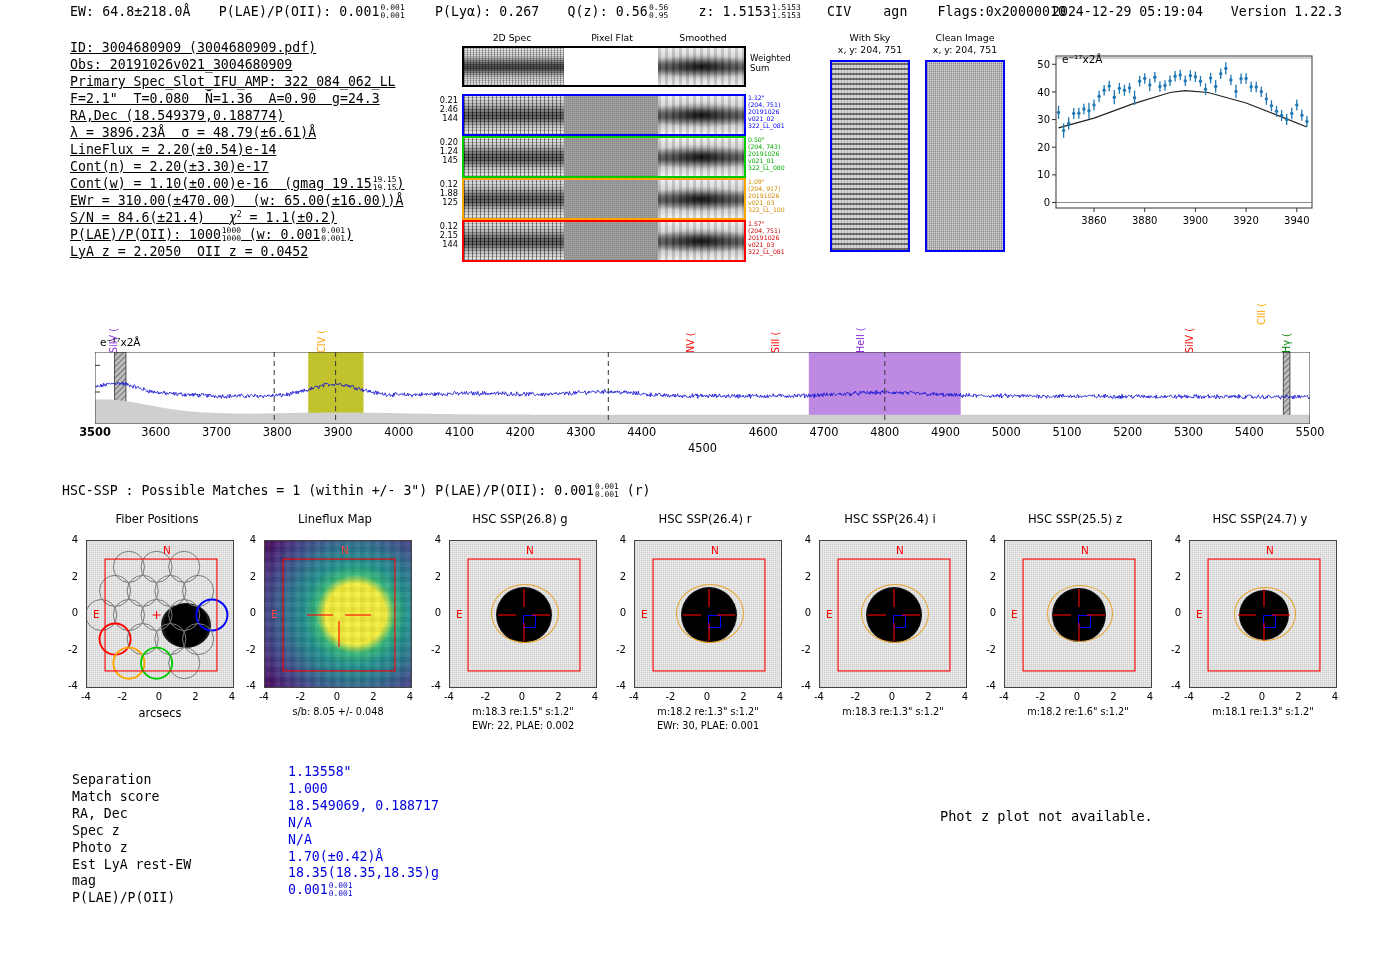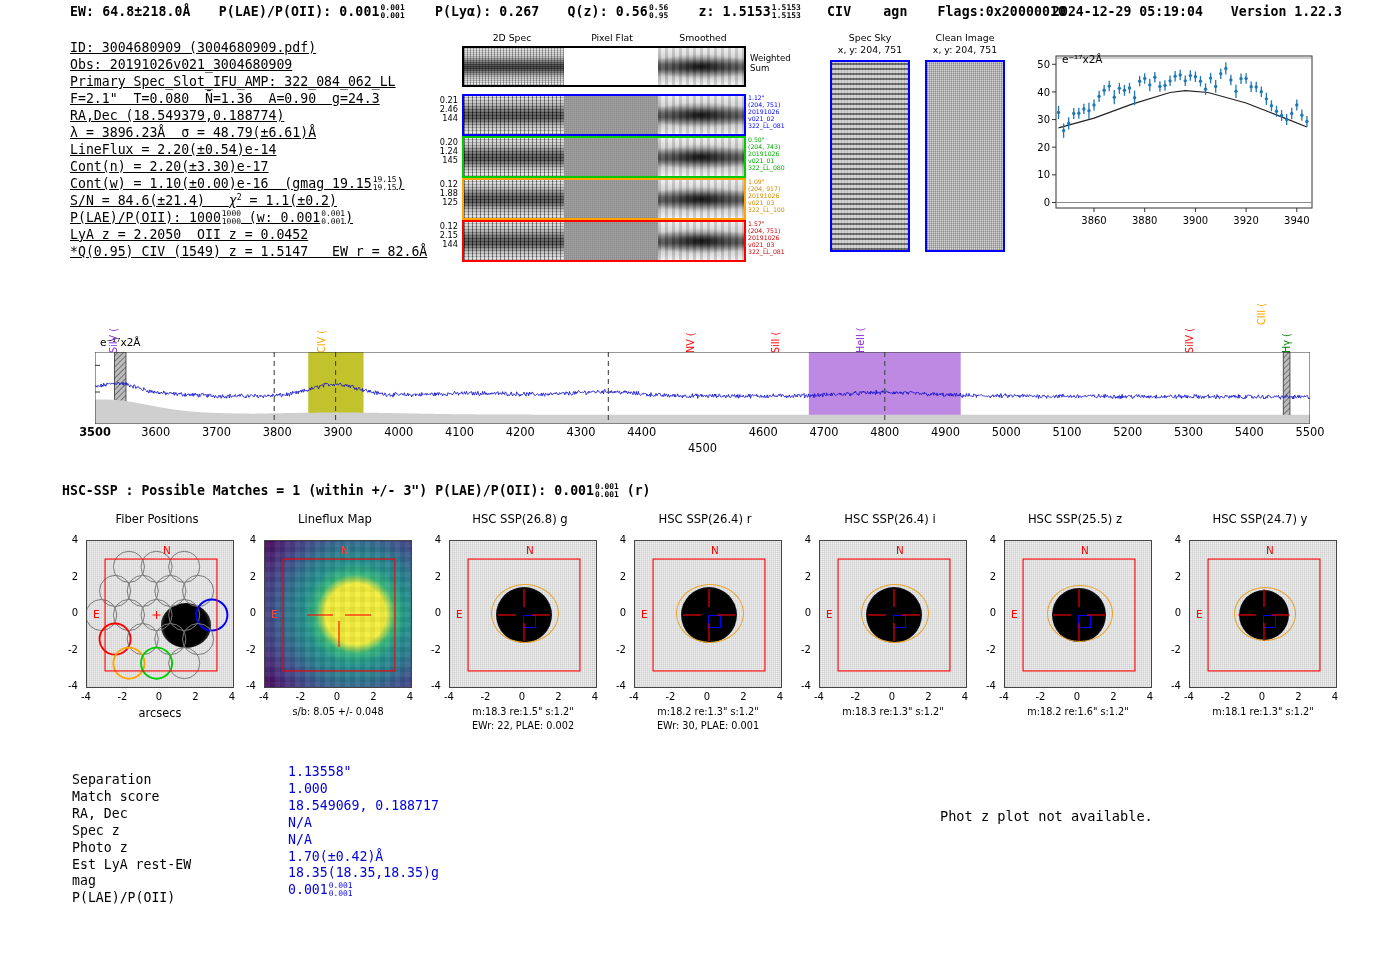--- a/index.html
+++ b/index.html
@@ -1,21 +1,21 @@
 <!DOCTYPE html>
 <html><head>
 <meta charset="utf-8">
 <title>ELiXer Detection Report</title>
 <style>
   html,body{margin:0;padding:0;background:#ffffff;}
   body{width:1400px;height:953px;position:relative;overflow:hidden;
        font-family:"DejaVu Sans Mono",monospace;color:#000;}
   .abs{position:absolute;}
   .sans{font-family:"DejaVu Sans","Liberation Sans",sans-serif;}
-  .nowrap{white-space:nowrap;font-weight:bold;}
+  .nowrap{white-space:nowrap;}
   sup.fr{font-size:.62em;vertical-align:super;line-height:0;}
   .frac{display:inline-block;vertical-align:middle;font-size:.60em;
         line-height:1.02;text-align:left;margin-left:1px;}
   .frac span{display:block;}
   .ital{font-style:italic;}
 
   
   #hdr-line{left:70px;top:4px;font-size:13.2px;letter-spacing:.1px;}
   #hdr-right{left:1052px;top:4px;font-size:13.2px;}
 
@@ -121,24 +121,24 @@
 <div class="abs" id="params">
   <div>ID: 3004680909 (3004680909.pdf)</div>
   <div>Obs: 20191026v021_3004680909</div>
   <div>Primary Spec_Slot_IFU_AMP: 322_084_062_LL</div>
   <div>F=2.1"  T=0.080  N̄=1.36  A=0.90  g=24.3</div>
   <div>RA,Dec (18.549379,0.188774)</div>
   <div>λ = 3896.23Å  σ = 48.79(±6.61)Å</div>
   <div>LineFlux = 2.20(±0.54)e-14</div>
   <div>Cont(n) = 2.20(±3.30)e-17</div>
   <div><span>Cont(w) = 1.10(±0.00)e-16  (gmag 19.15</span><span class="frac"><span>19.15</span><span>19.15</span></span><span>)</span></div>
+  <div>EWr = 310.00(±470.00)  (w: 65.00(±16.00))Å</div>
   <div><span>S/N = 84.6(±21.4)   </span><span class="ital">χ</span><sup class="fr">2</sup><span> = 1.1(±0.2)</span></div>
   <div><span>P(LAE)/P(OII): 1000</span><span class="frac"><span>1000</span><span>1000</span></span><span> (w: 0.001</span><span class="frac"><span>0.001</span><span>0.001</span></span><span>)</span></div>
   <div>LyA z = 2.2050  OII z = 0.0452</div>
-  <div>*Q(0.95) CIV (1549) z = 1.5147   EW r = 82.6Å</div>
 </div>
 
 <div class="abs" id="spec2d">
   <div class="colhdr sans" style="left:30px;top:0;width:100px">2D Spec</div>
   <div class="colhdr sans" style="left:130px;top:0;width:100px">Pixel Flat</div>
   <div class="colhdr sans" style="left:228px;top:0;width:86px">Smoothed</div>
 
   <div class="imgrow" style="top:14px;width:284px;height:41px;border:2px solid #000;">
     <div class="imgcell tx-spec" style="width:100px"></div>
     <div class="imgcell" style="width:94px;background:#fff;"></div>
@@ -217,21 +217,21 @@
     <div>1.57"</div>
     <div>(204, 751)</div>
     <div>20191026</div>
     <div>v021_03</div>
     <div>322_LL_081</div>
   </div>
 </div>
 
 <div class="abs" id="cut-sky">
   <div class="cuttitle sans" style="left:0;top:0">
-    <div>Spec Sky</div>
+    <div>With Sky</div>
     <div>x, y: 204, 751</div>
   </div>
   <div class="abs tx-sky" style="left:5px;top:28px;width:80px;height:192px;border:2px solid #0000ff;box-sizing:border-box"></div>
 </div>
 <div class="abs" id="cut-clean">
   <div class="cuttitle sans" style="left:0;top:0">
     <div>Clean Image</div>
     <div>x, y: 204, 751</div>
   </div>
   <div class="abs tx-clean" style="left:5px;top:28px;width:80px;height:192px;border:2px solid #0000ff;box-sizing:border-box"></div>

